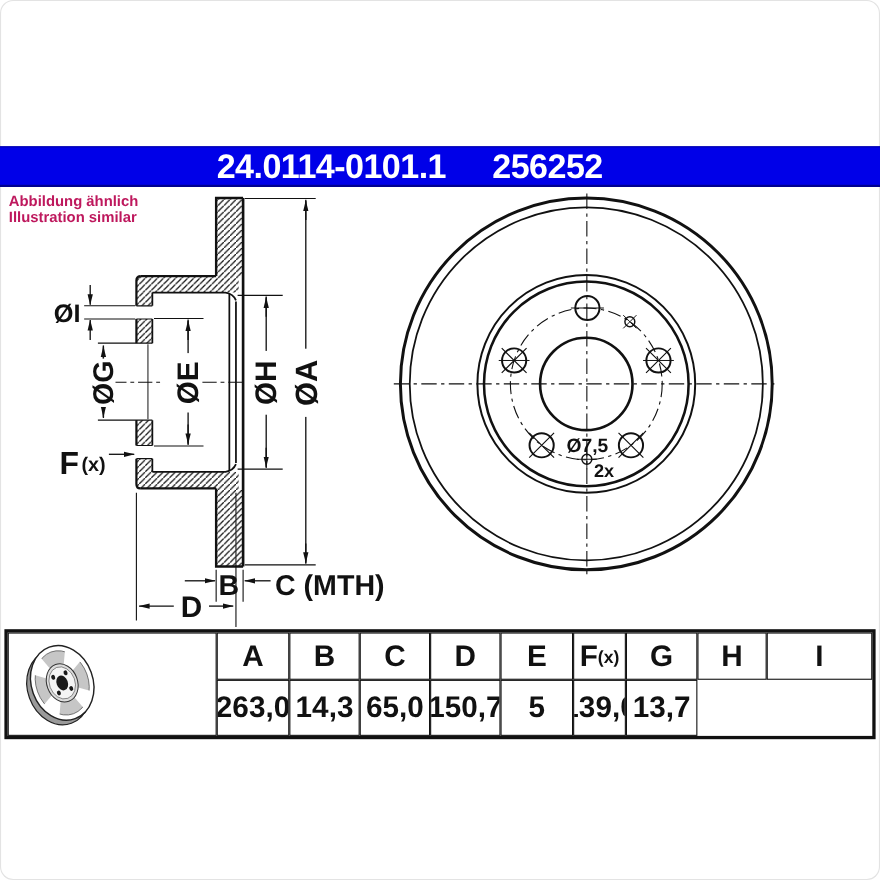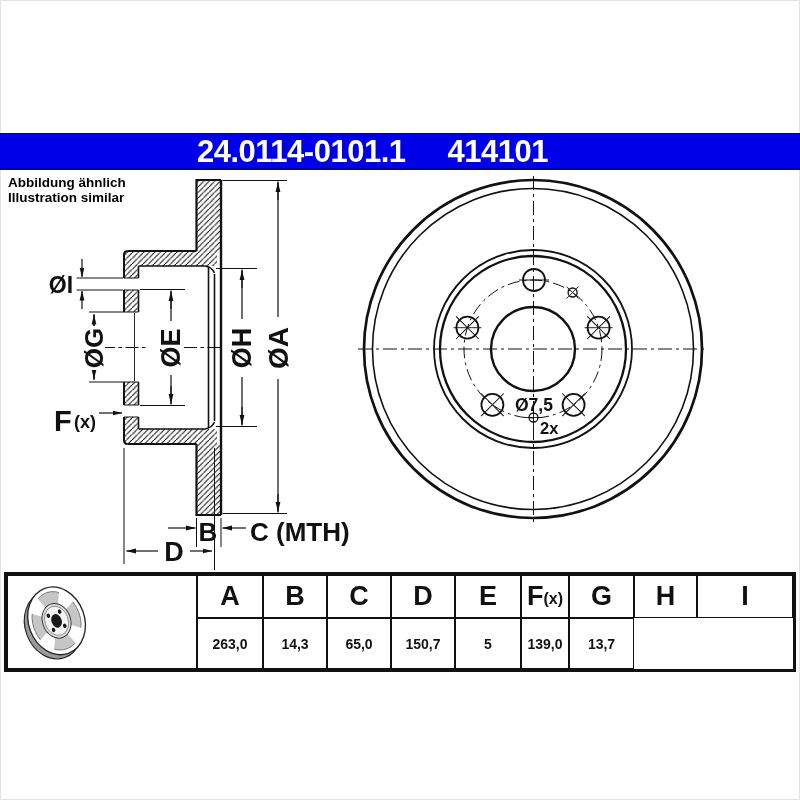--- a/index.html
+++ b/index.html
@@ -1,48 +1,48 @@
 <!DOCTYPE html>
 <html><head>
 <meta charset="utf-8">
 <style>
   html,body{margin:0;padding:0;background:#fff;}
   .page{position:relative;width:800px;height:800px;background:#fff;overflow:hidden;
-        font-family:"Liberation Sans",sans-serif;border-radius:0;box-shadow:inset 0 0 0 1px #e3e3e3;}
+        font-family:"Liberation Sans",sans-serif;border-radius:12px;box-shadow:inset 0 0 0 1px #e3e3e3;}
   
   .idbar{position:absolute;left:0;top:133px;width:800px;height:37px;background:#0000e8;
          border-top:1px solid #0000a8;border-bottom:2px solid #000090;box-sizing:border-box;
          display:flex;align-items:center;}
   .idbar .nums{position:absolute;left:197px;top:0;height:35px;display:flex;gap:42px;align-items:center;}
   .idbar span{color:#fff;font-weight:bold;font-size:31px;letter-spacing:-0.5px;white-space:nowrap;}
   
-  .note{position:absolute;left:8px;top:176px;font-size:13.5px;line-height:14.5px;font-weight:bold;color:#000000;}
+  .note{position:absolute;left:8px;top:176px;font-size:13.5px;line-height:14.5px;font-weight:bold;color:#be185d;}
   
   svg.draw{position:absolute;left:0;top:0;}
   
   .dimtable{position:absolute;left:4px;top:572px;width:792px;height:100px;box-sizing:border-box;
             border:3px solid #111;display:grid;
             grid-template-columns:190px 66px 64px 64px 64px 66px 48px 65px 63px 1fr;
             grid-template-rows:43px 1fr;background:#fff;}
   .dimtable .cell{border:1.5px solid #111;display:flex;align-items:center;justify-content:center;
                   color:#111;overflow:hidden;}
   .dimtable .iconcell{grid-row:1 / span 2;grid-column:1;justify-content:flex-start;padding-left:6px;}
   .dimtable .head{font-weight:bold;font-size:27px;}
   .dimtable .head .sfx{font-size:16px;font-weight:bold;margin-top:4px;}
-  .dimtable .val{font-weight:bold;font-size:14px;}
+  .dimtable .val{font-weight:bold;font-size:27px;}
 </style>
 </head>
 <body>
 
 <div class="page">
 
   <div class="idbar">
     <div class="nums">
       <span>24.0114-0101.1</span>
-      <span>414101</span>
+      <span>256252</span>
     </div>
   </div>
 
   <div class="note">
     <div>Abbildung ähnlich</div>
     <div>Illustration similar</div>
   </div>
 
   <svg class="draw" width="800" height="800" viewBox="0 0 800 800">
     <defs>

